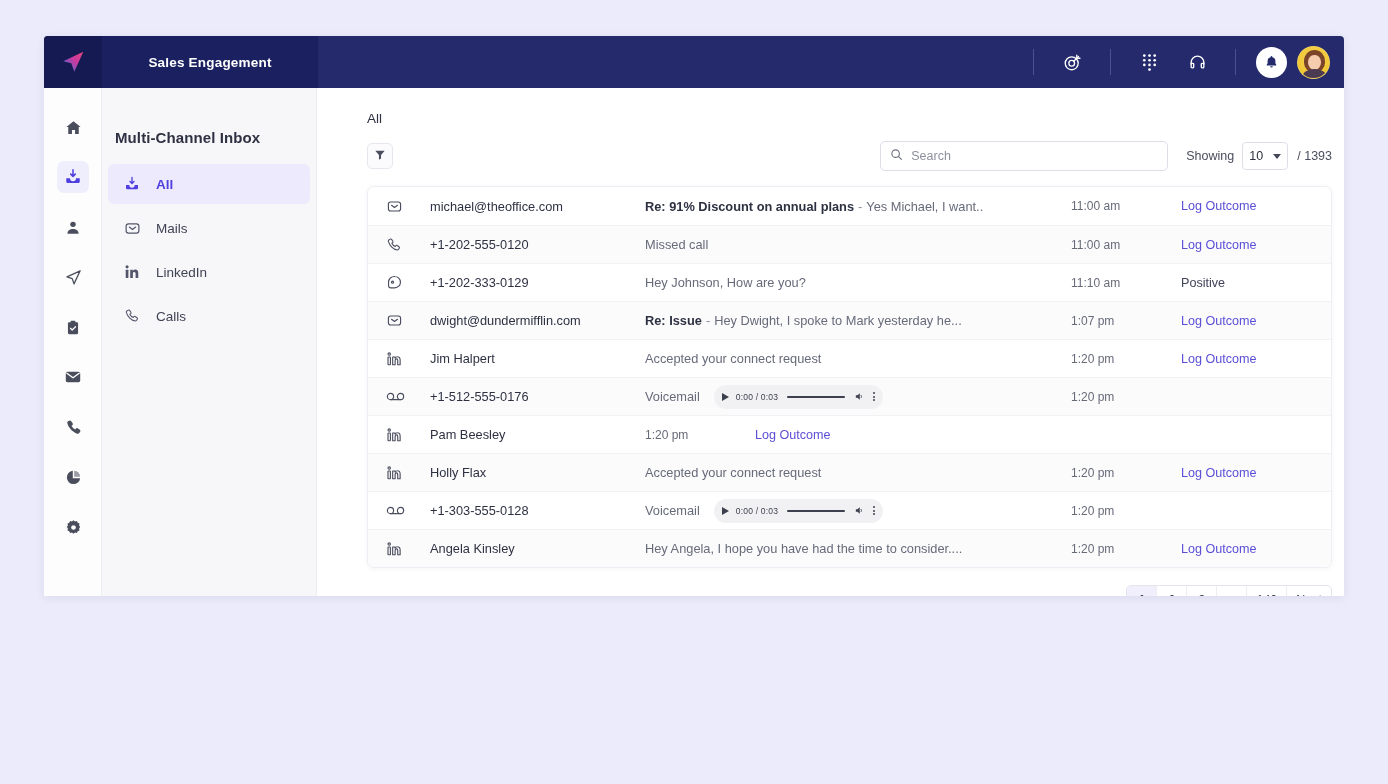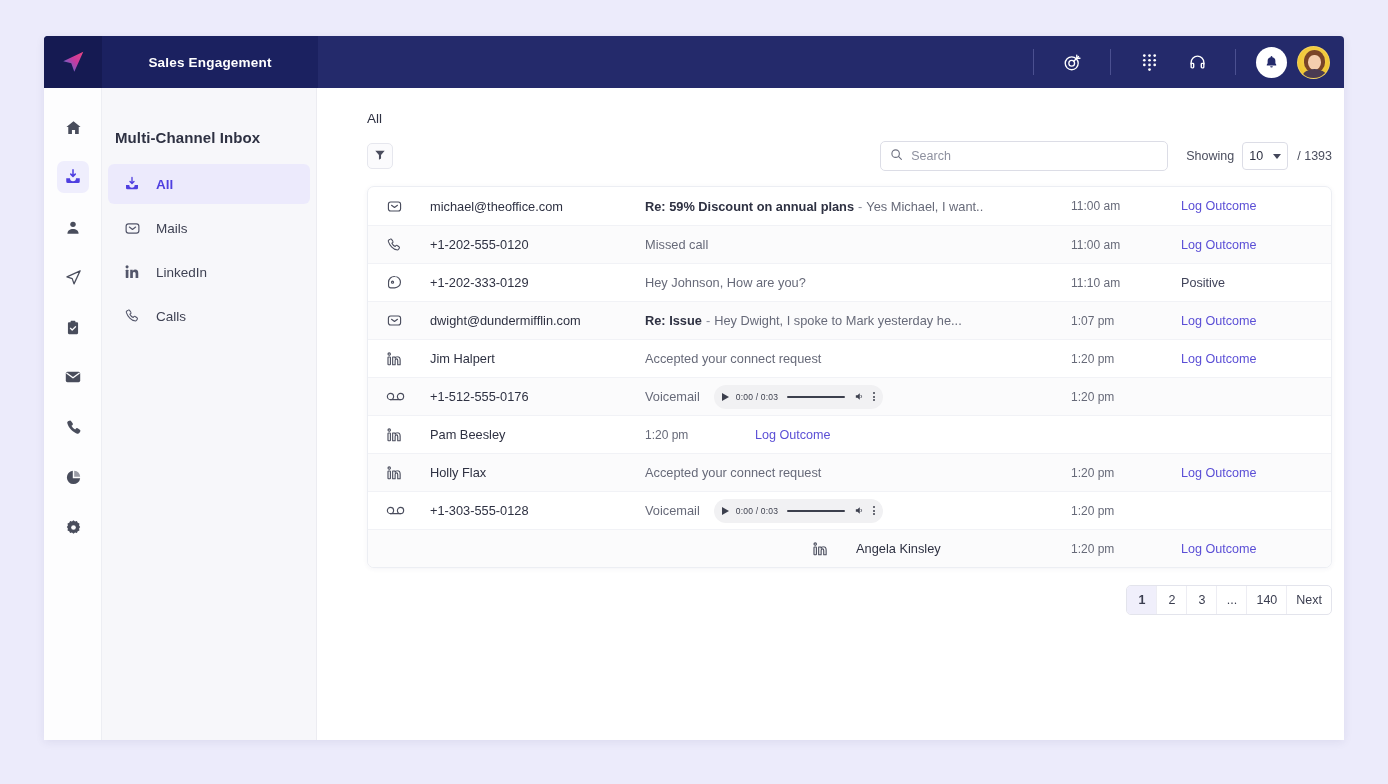--- a/index.html
+++ b/index.html
@@ -6,21 +6,21 @@
   html, body {
     width: 1388px; height: 784px;
     background: #ecebfb;
     font-family: "Liberation Sans", sans-serif;
     overflow: hidden;
   }
 
   .app {
     position: absolute;
     left: 44px; top: 36px;
-    width: 1300px; height: 704px;
+    width: 1300px; height: 560px;
     background: #ffffff;
     border-radius: 4px 4px 0 0;
     overflow: hidden;
     box-shadow: 0 2px 10px rgba(40,40,90,0.08);
   }
 
   
   .topbar {
     position: absolute; left: 0; top: 0;
     width: 100%; height: 52px;
@@ -521,21 +521,21 @@
 
       <div class="row">
         <span class="c-icon">
           <svg width="17" height="17" viewBox="0 0 24 24" fill="none" stroke="currentColor" stroke-width="1.6">
             <rect x="3.4" y="5.6" width="17.2" height="12.8" rx="3.2"></rect>
             <path d="M7.8 10.2 L12 13.4 L16.2 10.2" stroke-linecap="round" stroke-linejoin="round"></path>
           </svg>
         </span>
         <span class="c-from">michael@theoffice.com</span>
         <span class="c-prev">
-          <b>Re: 59% Discount on annual plans</b>
+          <b>Re: 91% Discount on annual plans</b>
           <span class="dash">-</span>
           <span>Yes Michael, I want..</span>
         </span>
         <span class="c-time">11:00 am</span>
         <span class="c-act">Log Outcome</span>
       </div>
 
       <div class="row sep shade">
         <span class="c-icon">
           <svg width="16" height="16" viewBox="0 0 24 24" fill="none" stroke="currentColor" stroke-width="1.6" stroke-linejoin="round">
@@ -693,20 +693,23 @@
 
       <div class="row sep shade">
         <span class="c-icon">
           <svg width="16" height="16" viewBox="0 0 24 24" fill="none" stroke="currentColor" stroke-width="1.7" stroke-linejoin="round">
             <rect x="3" y="9" width="3.6" height="11.6" rx=".8"></rect>
             <circle cx="4.8" cy="4.6" r="1.8"></circle>
             <path d="M10 20.6 V9 h3.6 v1.6 a4 4 0 0 1 3.6-1.9 c2.9 0 4 1.9 4 4.9 v7 h-3.6 v-6.2 c0-1.6-.6-2.6-2-2.6 -1.2 0-1.9 .8-1.9 2.6 v6.2 z"></path>
           </svg>
         </span>
         <span class="c-from">Angela Kinsley</span>
+        <span class="c-prev">
+          <span>Hey Angela, I hope you have had the time to consider....</span>
+        </span>
         <span class="c-time">1:20 pm</span>
         <span class="c-act">Log Outcome</span>
       </div>
 
     </div>
 
     <div class="pager">
       <div class="pg-group">
         <span class="pg active">1</span>
         <span class="pg">2</span>

